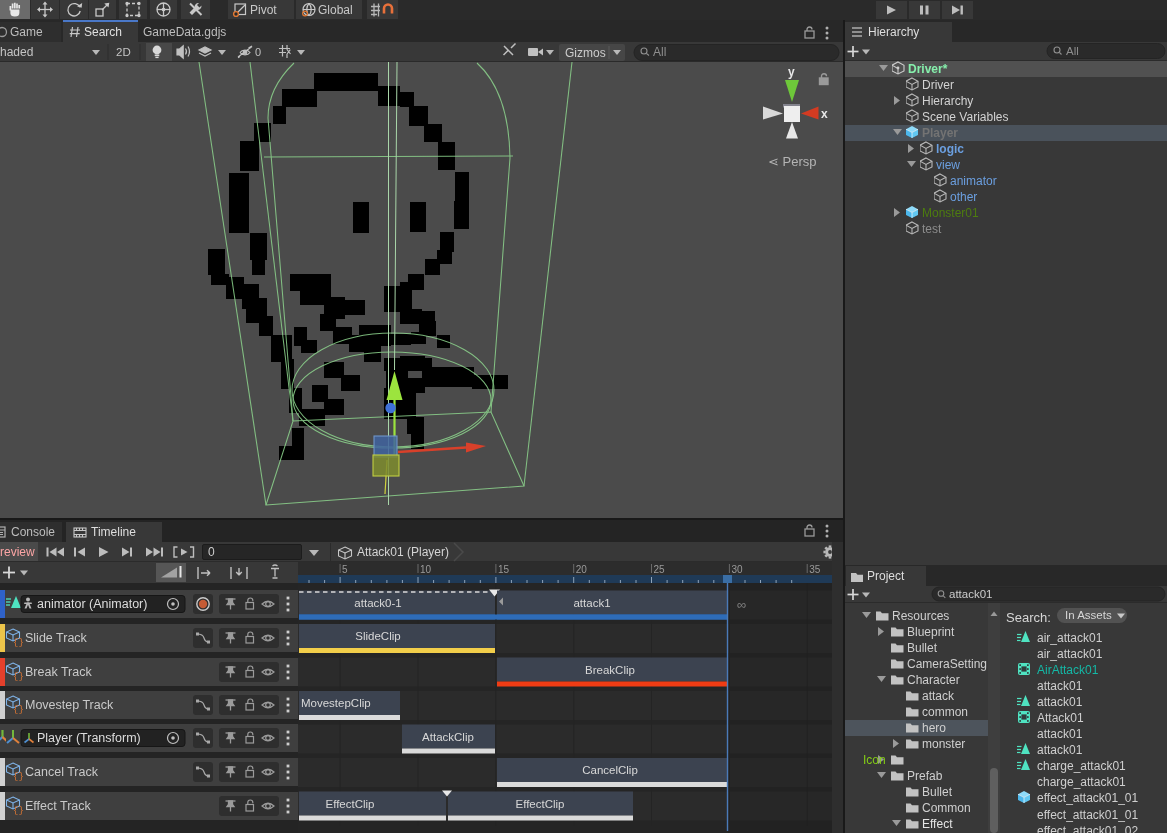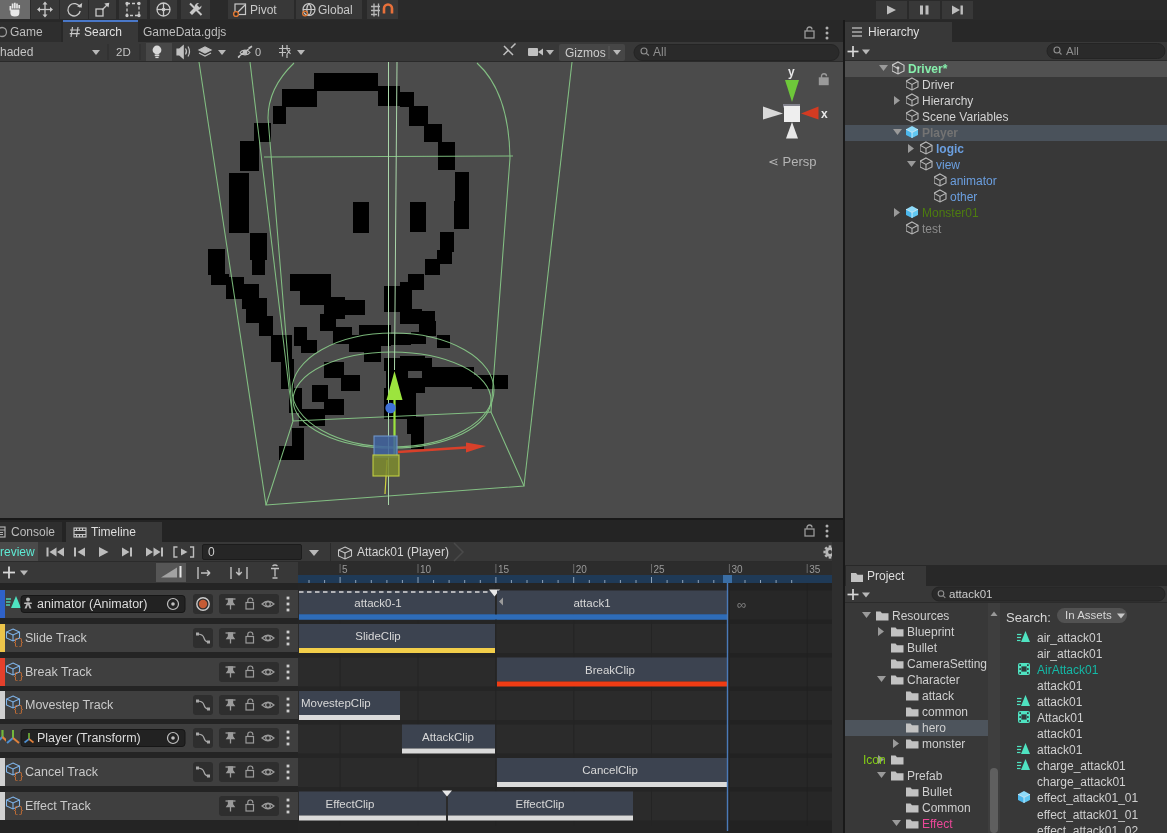--- a/index.html
+++ b/index.html
@@ -279,21 +279,21 @@
       <path d="M7,6 L7,4.5 Q7,2 9.5,2 Q12,2 12,4.5"></path>
     </g>
     <g fill="#b0b0b0">
       <circle cx="27" cy="3" r="1.5"></circle>
       <circle cx="27" cy="8" r="1.5"></circle>
       <circle cx="27" cy="13" r="1.5"></circle>
     </g>
   </svg>
 <div class="abs" style="left:0;top:542px;width:843px;height:20px;background:#383838;border-bottom:1px solid #2b2b2b"></div>
 <div class="abs" style="left:0;top:542px;width:38px;height:19px;background:#4a4a4a"></div>
-<div class="abs txt" style="left:0px;top:545px;color:#5eead4">review</div>
+<div class="abs txt" style="left:0px;top:545px;color:#fca5a5">review</div>
 <svg class="abs" width="843" height="833" style="left:0;top:0;pointer-events:none">
     <g fill="#bdbdbd" stroke="none">
       <rect x="46.5" y="547.5" width="2" height="9"></rect>
       <polygon points="56.5,547.5 56.5,556.5 49.5,552"></polygon>
       <polygon points="64,547.5 64,556.5 57,552"></polygon>
       <rect x="74" y="547.5" width="2" height="9"></rect>
       <polygon points="85,547.5 85,556.5 77.5,552"></polygon>
       <polygon points="99,547 99,557 108.5,552"></polygon>
       <polygon points="122,547.5 122,556.5 129.5,552"></polygon>
       <rect x="130" y="547.5" width="2" height="9"></rect>
@@ -955,21 +955,21 @@
 <svg class="abs" width="15" height="16" style="left:905px;top:800px">
     <path d="M1,3.5 L5.5,3.5 L7,5.2 L13.5,5.2 L13.5,12.5 L1,12.5 Z" fill="#c2c2c2"></path>
   </svg>
 <div class="abs txt" style="left:922px;top:801px;color:#cfcfcf;width:66px;overflow:hidden">Common</div>
 <svg class="abs" width="10" height="16" style="left:892px;top:816px">
     <polygon points="0,4 9,4 4.5,10" fill="#9a9a9a"></polygon>
   </svg>
 <svg class="abs" width="15" height="16" style="left:905px;top:816px">
     <path d="M1,3.5 L5.5,3.5 L7,5.2 L13.5,5.2 L13.5,12.5 L1,12.5 Z" fill="#c2c2c2"></path>
   </svg>
-<div class="abs txt" style="left:922px;top:817px;color:#ec4899;width:66px;overflow:hidden">Effect</div>
+<div class="abs txt" style="left:922px;top:817px;color:#e5e5e5;width:66px;overflow:hidden">Effect</div>
 <div class="abs" style="left:988px;top:603px;width:12px;height:230px;background:#3e3e3e"></div>
 <svg class="abs" width="12" height="10" style="left:988px;top:609px">
     <polygon points="2.5,7 9.5,7 6,2.5" fill="#9a9a9a"></polygon>
   </svg>
 <div class="abs" style="left:990px;top:768px;width:8px;height:65px;background:#5f5f5f;border-radius:4px"></div>
 <div class="abs txt" style="left:1006px;top:610px;color:#d6d6d6;font-size:13px">Search:</div>
 <div class="abs" style="left:1057px;top:608px;width:70px;height:15px;background:#525252;border-radius:7.5px"></div>
 <div class="abs txt" style="left:1065px;top:609px;color:#d6d6d6;font-size:11.5px">In Assets</div>
 <svg class="abs" width="10" height="15" style="left:1116px;top:608px">
     <polygon points="1,5.5 9,5.5 5,10.5" fill="#c8c8c8"></polygon>

